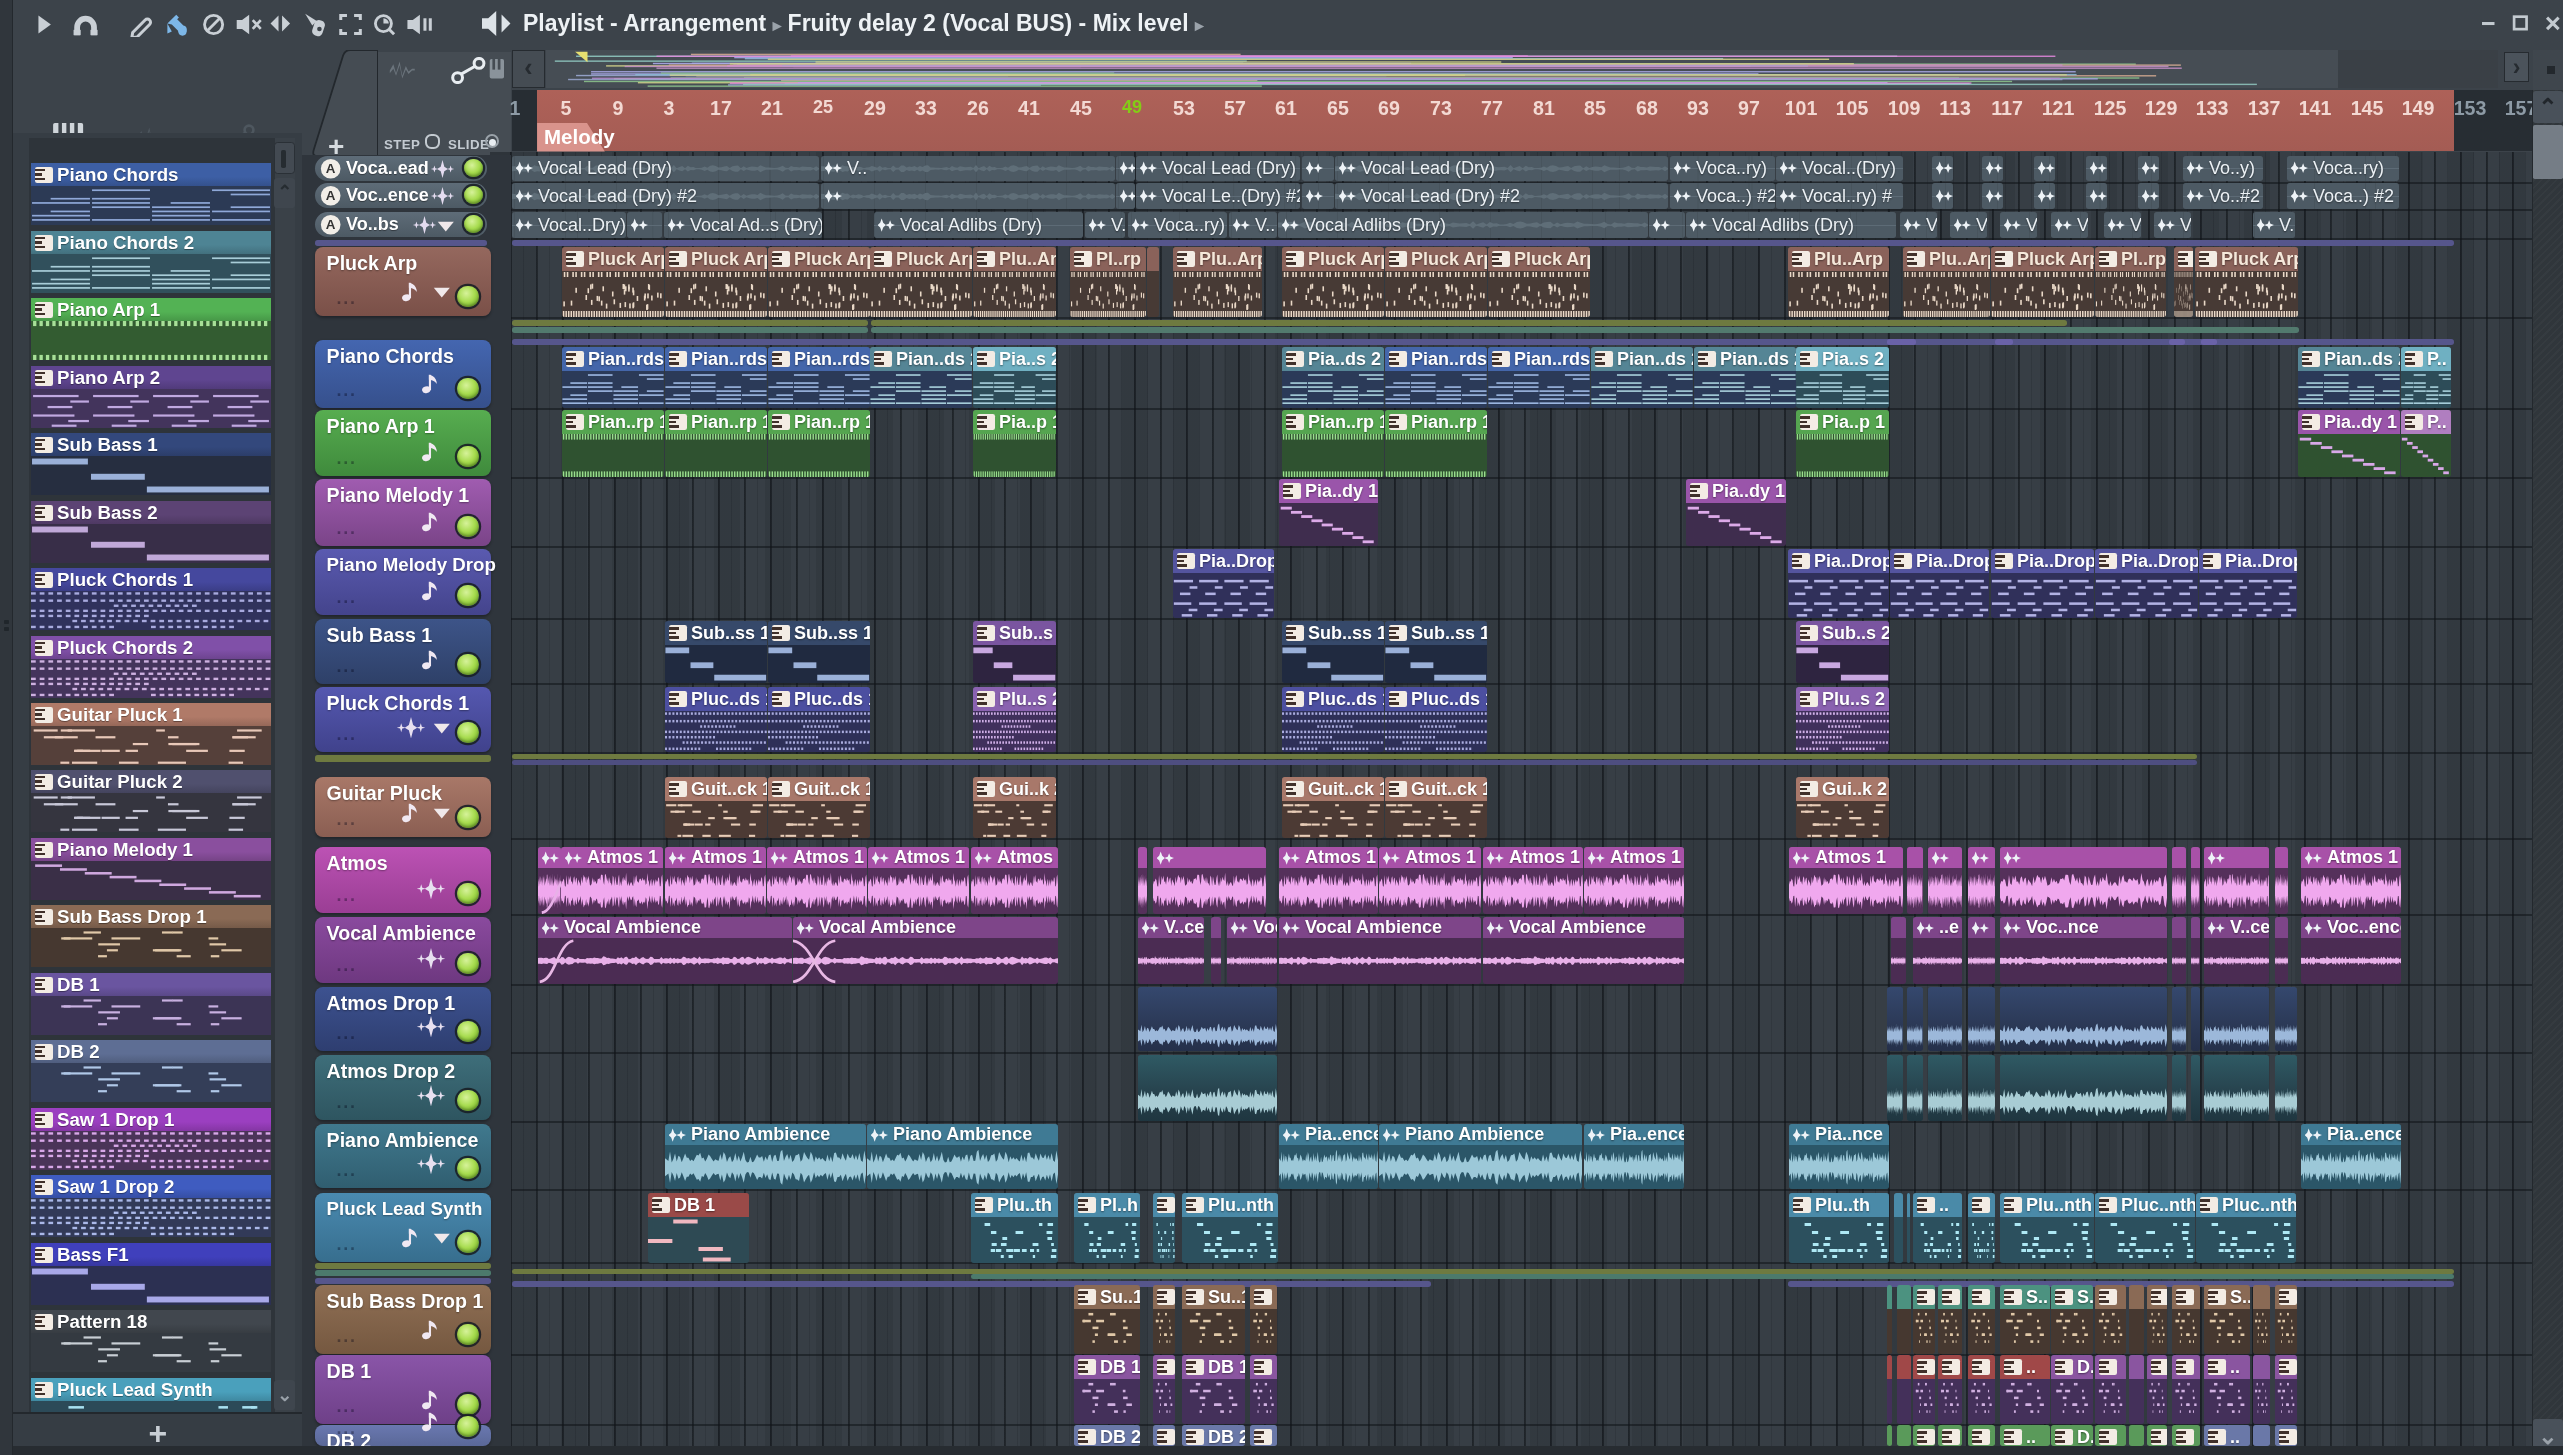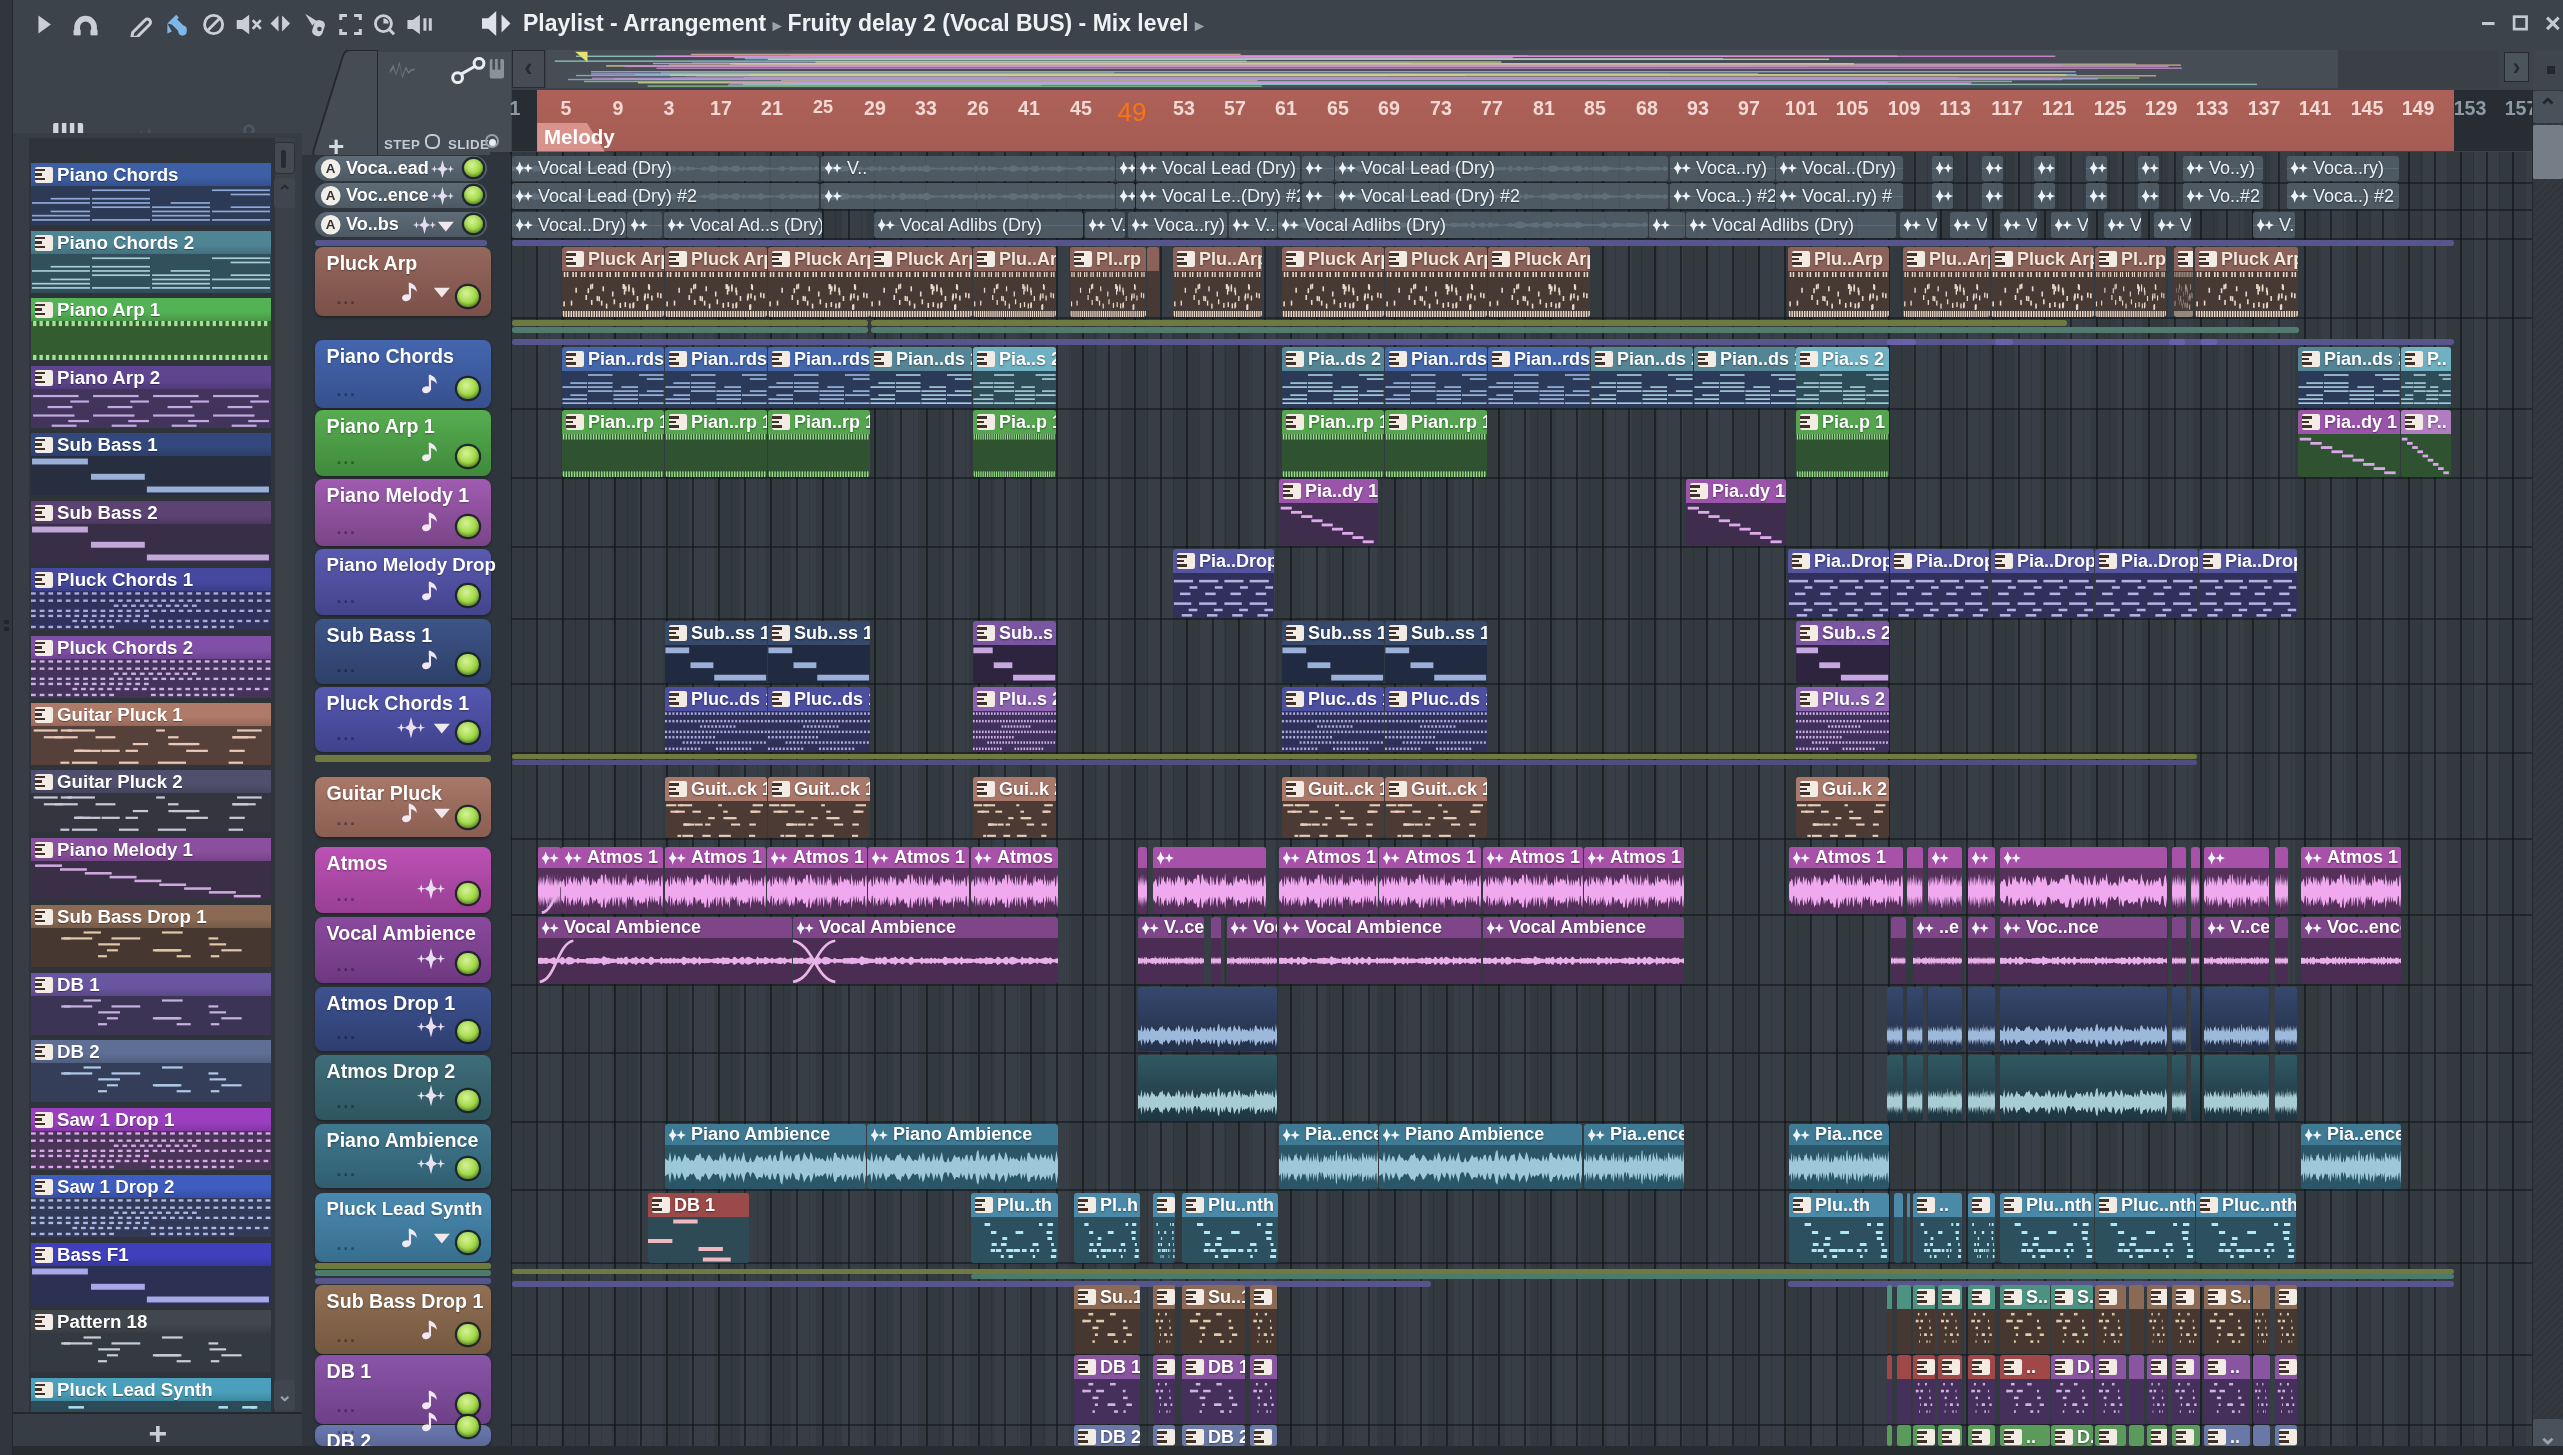--- a/index.html
+++ b/index.html
@@ -933,21 +933,21 @@
 <div style="position:absolute;left:618px;top:97px;font-size:19.6px;font-weight:bold;transform:translateX(-50%);color:#f3d9d3;">9</div>
 <div style="position:absolute;left:669px;top:97px;font-size:19.6px;font-weight:bold;transform:translateX(-50%);color:#f3d9d3;">3</div>
 <div style="position:absolute;left:721px;top:97px;font-size:19.6px;font-weight:bold;transform:translateX(-50%);color:#f3d9d3;">17</div>
 <div style="position:absolute;left:772px;top:97px;font-size:19.6px;font-weight:bold;transform:translateX(-50%);color:#f3d9d3;">21</div>
 <div style="position:absolute;left:823px;top:97px;font-size:18px;font-weight:bold;transform:translateX(-50%);color:#f3d9d3;">25</div>
 <div style="position:absolute;left:875px;top:97px;font-size:19.6px;font-weight:bold;transform:translateX(-50%);color:#f3d9d3;">29</div>
 <div style="position:absolute;left:926px;top:97px;font-size:19.6px;font-weight:bold;transform:translateX(-50%);color:#f3d9d3;">33</div>
 <div style="position:absolute;left:978px;top:97px;font-size:19.6px;font-weight:bold;transform:translateX(-50%);color:#f3d9d3;">26</div>
 <div style="position:absolute;left:1029px;top:97px;font-size:19.6px;font-weight:bold;transform:translateX(-50%);color:#f3d9d3;">41</div>
 <div style="position:absolute;left:1081px;top:97px;font-size:19.6px;font-weight:bold;transform:translateX(-50%);color:#f3d9d3;">45</div>
-<div style="position:absolute;left:1132px;top:97px;font-size:26px;font-weight:normal;transform:translateX(-50%);color:#f97316;">49</div>
+<div style="position:absolute;left:1132px;top:97px;font-size:18px;font-weight:bold;transform:translateX(-50%);color:#84cc16;">49</div>
 <div style="position:absolute;left:1184px;top:97px;font-size:19.6px;font-weight:bold;transform:translateX(-50%);color:#f3d9d3;">53</div>
 <div style="position:absolute;left:1235px;top:97px;font-size:19.6px;font-weight:bold;transform:translateX(-50%);color:#f3d9d3;">57</div>
 <div style="position:absolute;left:1286px;top:97px;font-size:19.6px;font-weight:bold;transform:translateX(-50%);color:#f3d9d3;">61</div>
 <div style="position:absolute;left:1338px;top:97px;font-size:19.6px;font-weight:bold;transform:translateX(-50%);color:#f3d9d3;">65</div>
 <div style="position:absolute;left:1389px;top:97px;font-size:19.6px;font-weight:bold;transform:translateX(-50%);color:#f3d9d3;">69</div>
 <div style="position:absolute;left:1441px;top:97px;font-size:19.6px;font-weight:bold;transform:translateX(-50%);color:#f3d9d3;">73</div>
 <div style="position:absolute;left:1492px;top:97px;font-size:19.6px;font-weight:bold;transform:translateX(-50%);color:#f3d9d3;">77</div>
 <div style="position:absolute;left:1544px;top:97px;font-size:19.6px;font-weight:bold;transform:translateX(-50%);color:#f3d9d3;">81</div>
 <div style="position:absolute;left:1595px;top:97px;font-size:19.6px;font-weight:bold;transform:translateX(-50%);color:#f3d9d3;">85</div>
 <div style="position:absolute;left:1647px;top:97px;font-size:19.6px;font-weight:bold;transform:translateX(-50%);color:#f3d9d3;">68</div>

